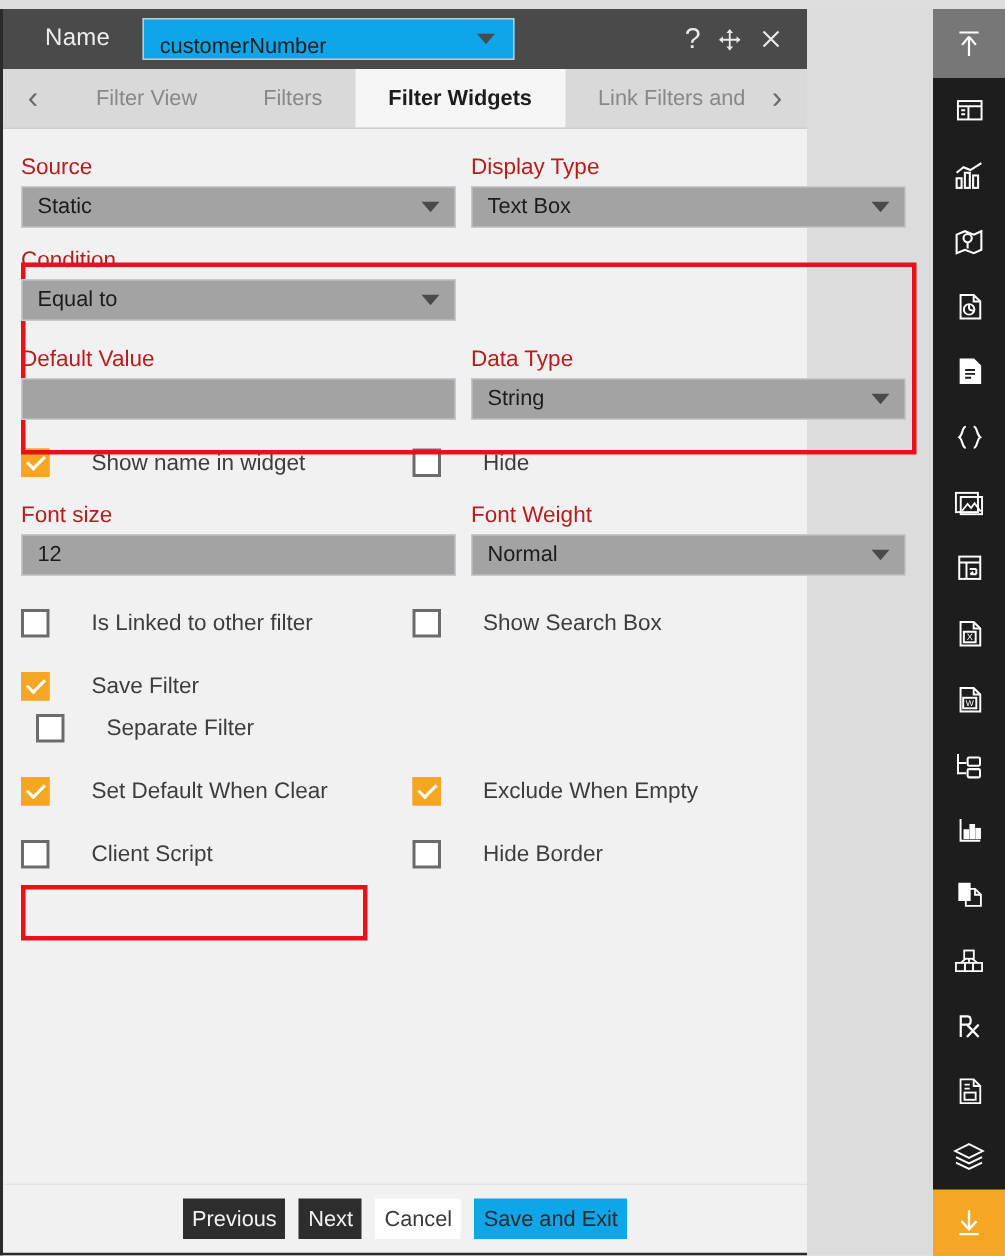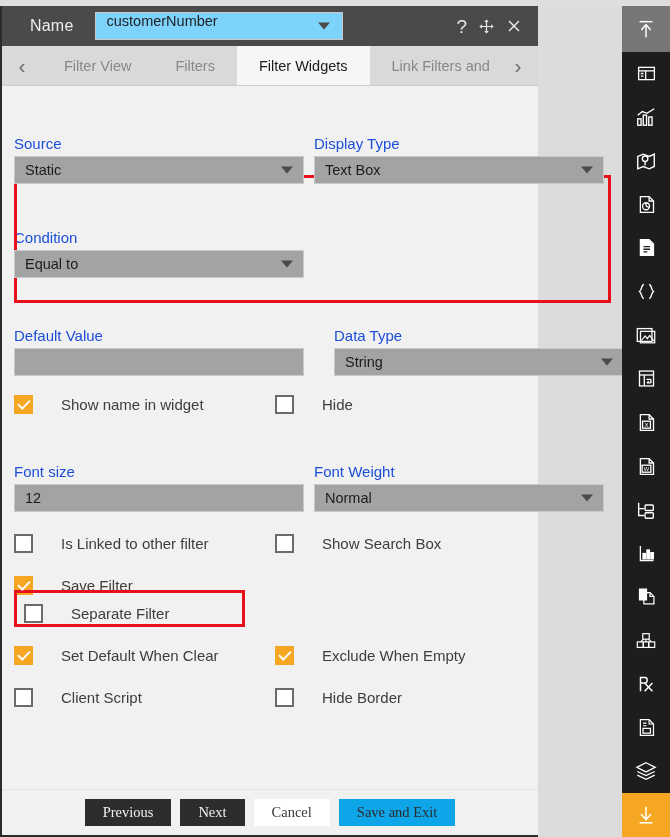--- a/index.html
+++ b/index.html
@@ -30,22 +30,22 @@
   
   .titlebar {
     height: 40px; background: #4a4a4a; display: flex; align-items: center;
     padding: 0 10px; flex: 0 0 40px;
   }
   .title-label {
     color: #ededed; font-size: 16px; margin-left: 18px; margin-right: 22px;
     letter-spacing: .2px;
   }
   .name-select {
-    position: relative; width: 248px; height: 28px; background: #7dd3fc;
-    border: 1px solid #c9c9c9; display: flex; align-items: flex-start;
+    position: relative; width: 248px; height: 28px; background: #0ea5e9;
+    border: 1px solid #c9c9c9; display: flex; align-items: flex-end;
     padding: 0 10px; font-size: 14.5px; color: #1f1f1f;
   }
   .name-select .caret {
     position: absolute; right: 12px; top: 50%; transform: translateY(-50%);
     width: 0; height: 0; border-left: 6px solid transparent;
     border-right: 6px solid transparent; border-top: 7px solid #4a4a4a;
   }
   .title-actions {
     margin-left: auto; display: flex; align-items: center; gap: 11px;
     padding-right: 6px;
@@ -62,40 +62,40 @@
   .tab-arrow {
     width: 40px; display: flex; align-items: center; justify-content: center;
     color: #6a6a6a; font-size: 21px; cursor: pointer; flex: 0 0 40px;
   }
   .tabs { display: flex; align-items: stretch; overflow: hidden; flex: 1 1 auto; }
   .tab {
     display: flex; align-items: center; justify-content: center;
     padding: 0 22px; font-size: 14.5px; color: #888888; white-space: nowrap;
     cursor: pointer;
   }
-  .tab.active { background: #f6f6f6; color: #1c1c1c; font-weight: normal; }
+  .tab.active { background: #f6f6f6; color: #1c1c1c; font-weight: bold; }
 
   
   .body {
     flex: 1 1 auto; position: relative; background: #f1f1f1;
     padding: 0 12px;
   }
 
   .hl-box {
     position: absolute; border: 3px solid #e8101a; pointer-events: none;
   }
   #hl-source { left: 12px; top: 89px; width: 597px; height: 128px; }
   #hl-setdef { left: 12px; top: 504px; width: 231px; height: 37px; }
 
   .row { display: flex; }
   .col { width: 298px; }
   .col + .col { margin-left: 10px; }
 
   .field-label {
-    font-size: 15px; color: #1d4ed8; margin-bottom: 4px; display: block; margin-top: 32px;
+    font-size: 15px; color: #b91c1c; margin-bottom: 4px; display: block;
   }
   .input, .select {
     position: relative; height: 28px; background: #a3a3a3;
     border: 1px solid #c6c9cd; display: flex; align-items: center;
     padding: 0 10px; font-size: 14.5px; color: #1c1c1c; width: 290px;
   }
   .select .caret {
     position: absolute; right: 10px; top: 50%; transform: translateY(-50%);
     width: 0; height: 0; border-left: 6px solid transparent;
     border-right: 6px solid transparent; border-top: 7px solid #4a4a4a;
@@ -118,22 +118,22 @@
   .cb-label { font-size: 15px; color: #3d3d3d; margin-left: 28px; }
 
   
   .footer {
     flex: 0 0 46px; height: 46px; background: #f1f1f1;
     display: flex; align-items: center; justify-content: center; gap: 9px;
     border-top: 1px solid #e2e2e2;
   }
   .btn {
     height: 27px; display: flex; align-items: center; justify-content: center;
-    padding: 0 18px; font-size: 14.5px; cursor: pointer; border: none;
-    font-family: Liberation Serif, serif;
+    padding: 0 6px; font-size: 14.5px; cursor: pointer; border: none;
+    font-family: Liberation Sans, sans-serif;
   }
   .btn-dark { background: #2d2d2d; color: #f2f2f2; }
   .btn-light { background: #ffffff; color: #3a3a3a; }
   .btn-orange { background: #0ea5e9; color: #2b2b2b; }
 
   
   .sidebar {
     position: absolute; right: 0; top: 6px; width: 48px; height: 831px;
     background: #1d1d1d; display: flex; flex-direction: column;
     align-items: center;
@@ -222,21 +222,21 @@
         <div class="col">
           <span class="field-label">Condition</span>
           <div class="select">
             <span>Equal to</span>
             <span class="caret"></span>
           </div>
         </div>
         <div class="col"></div>
       </div>
 
-      <div class="row" style="padding-top:17px;gap:20px;">
+      <div class="row" style="padding-top:17px;">
         <div class="col">
           <span class="field-label">Default Value</span>
           <div class="input">
             <span></span>
           </div>
         </div>
         <div class="col">
           <span class="field-label">Data Type</span>
           <div class="select">
             <span>String</span>

